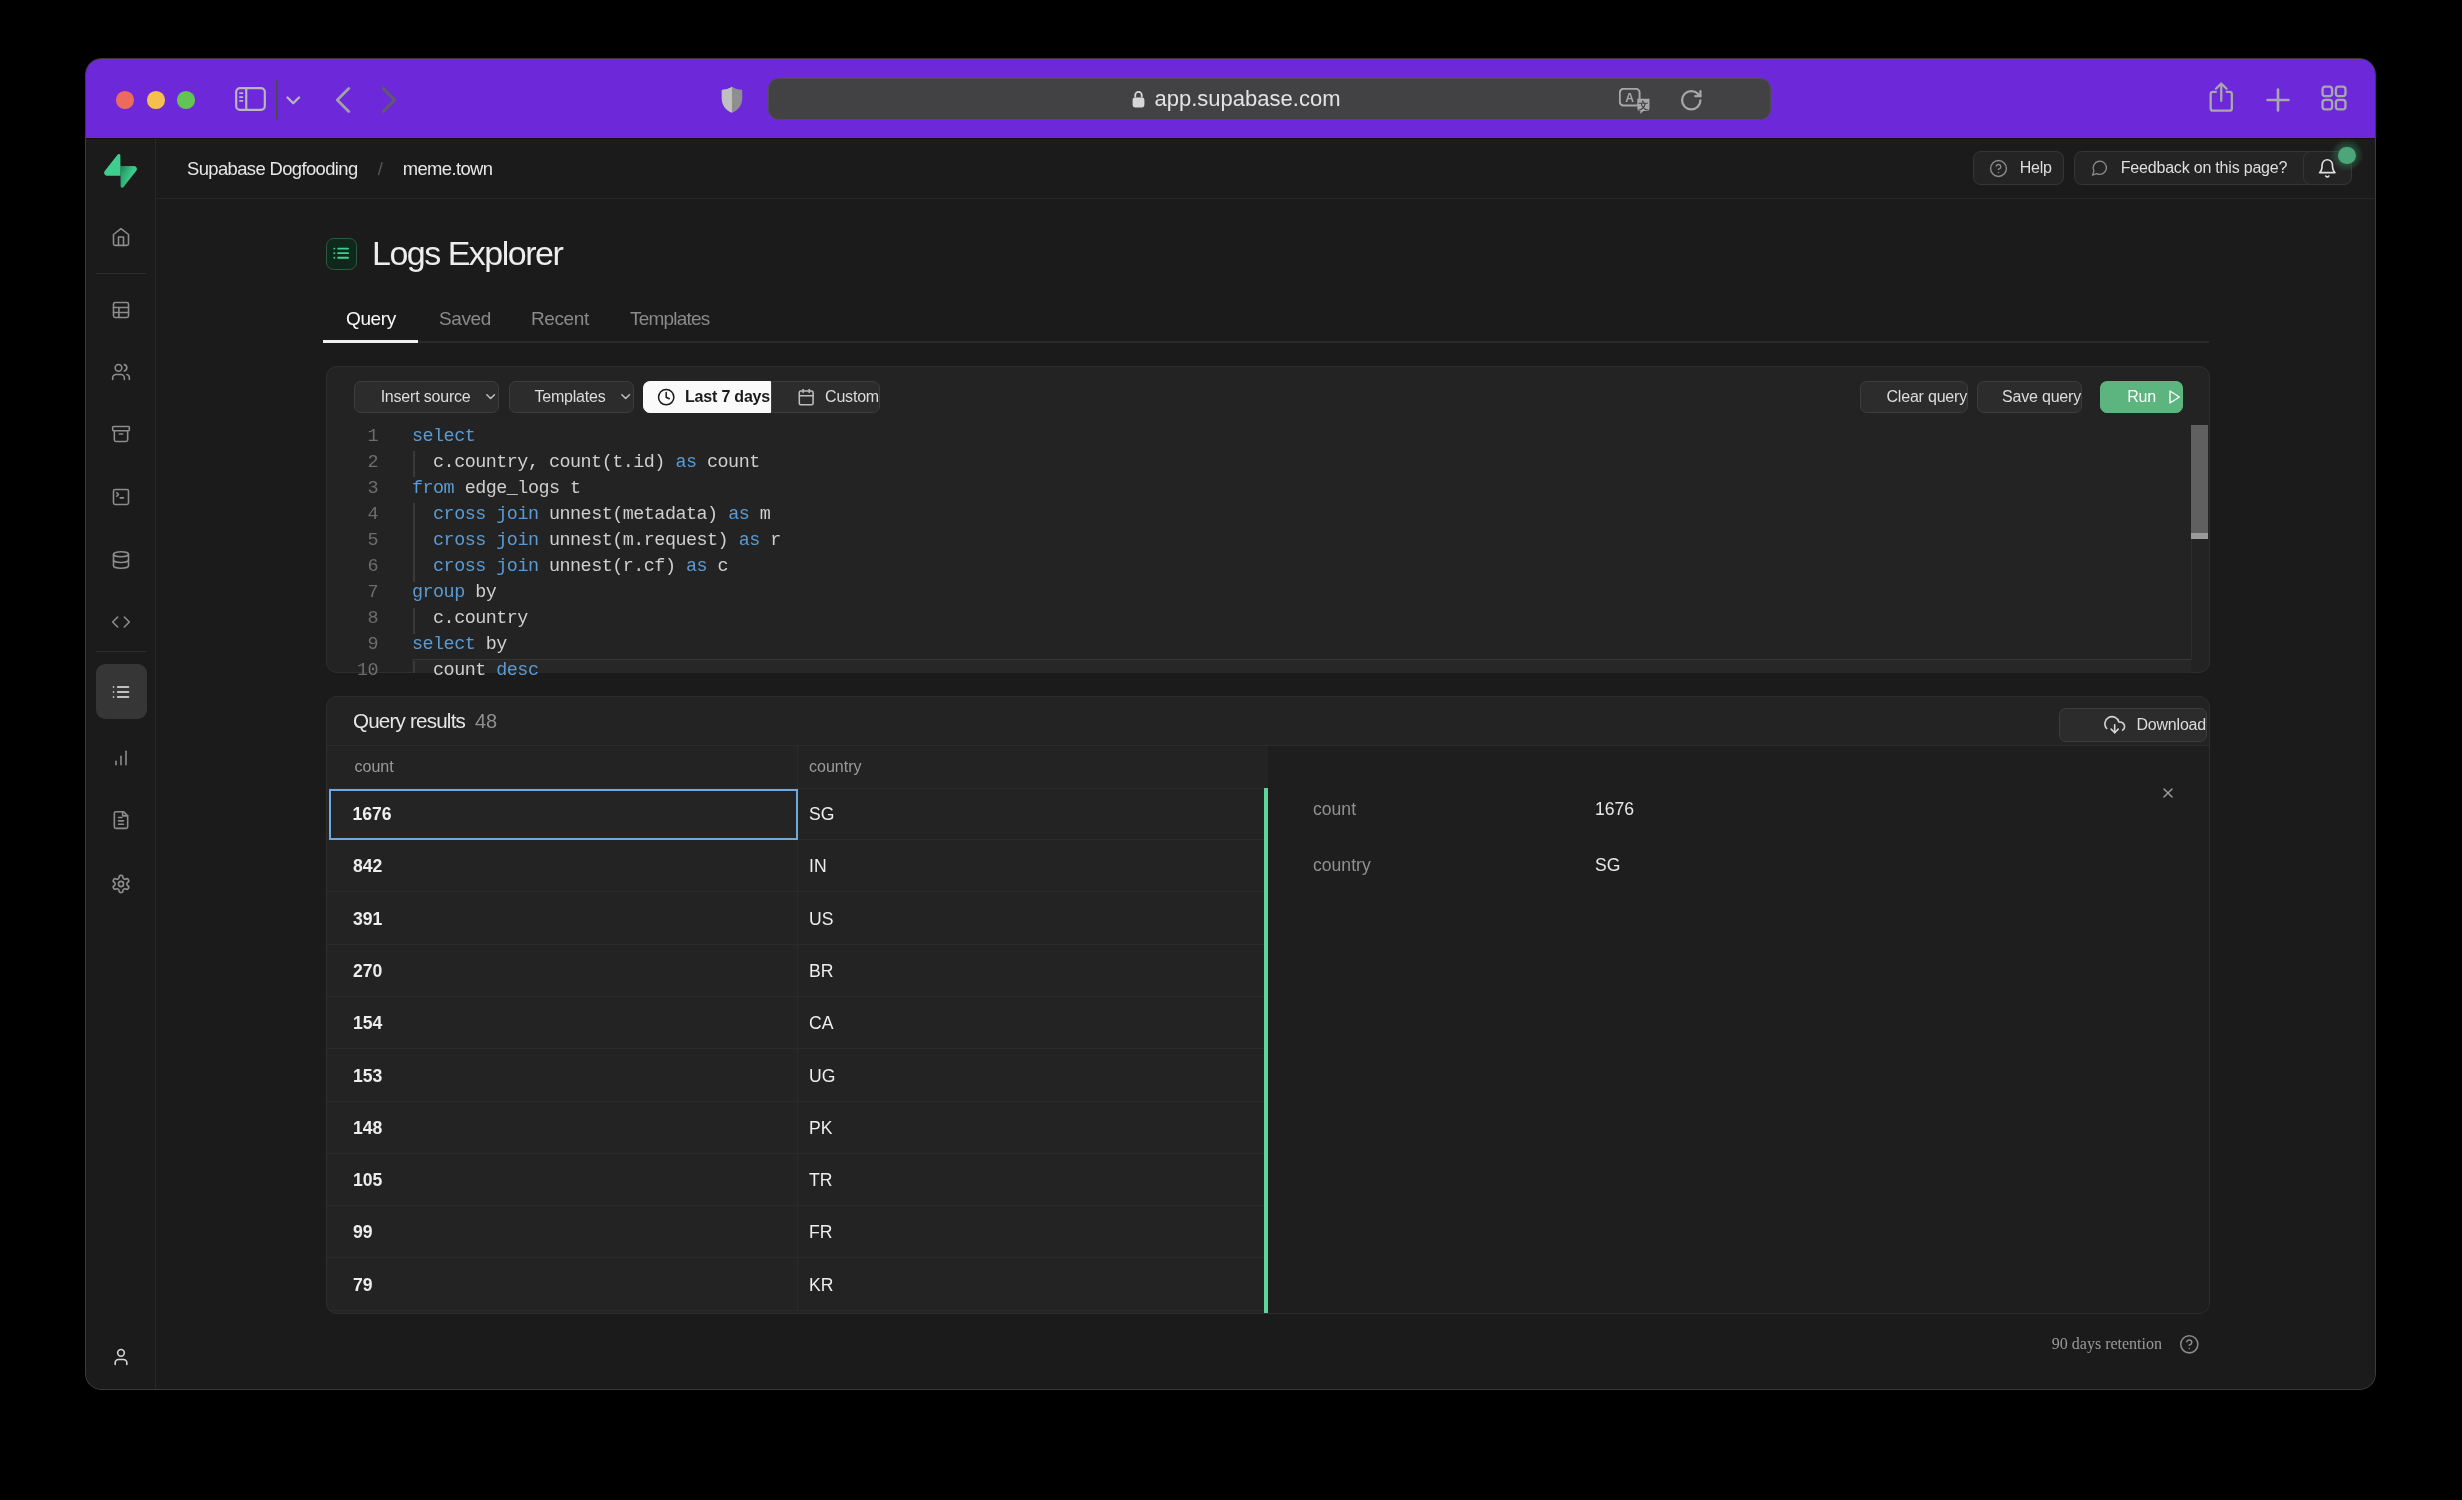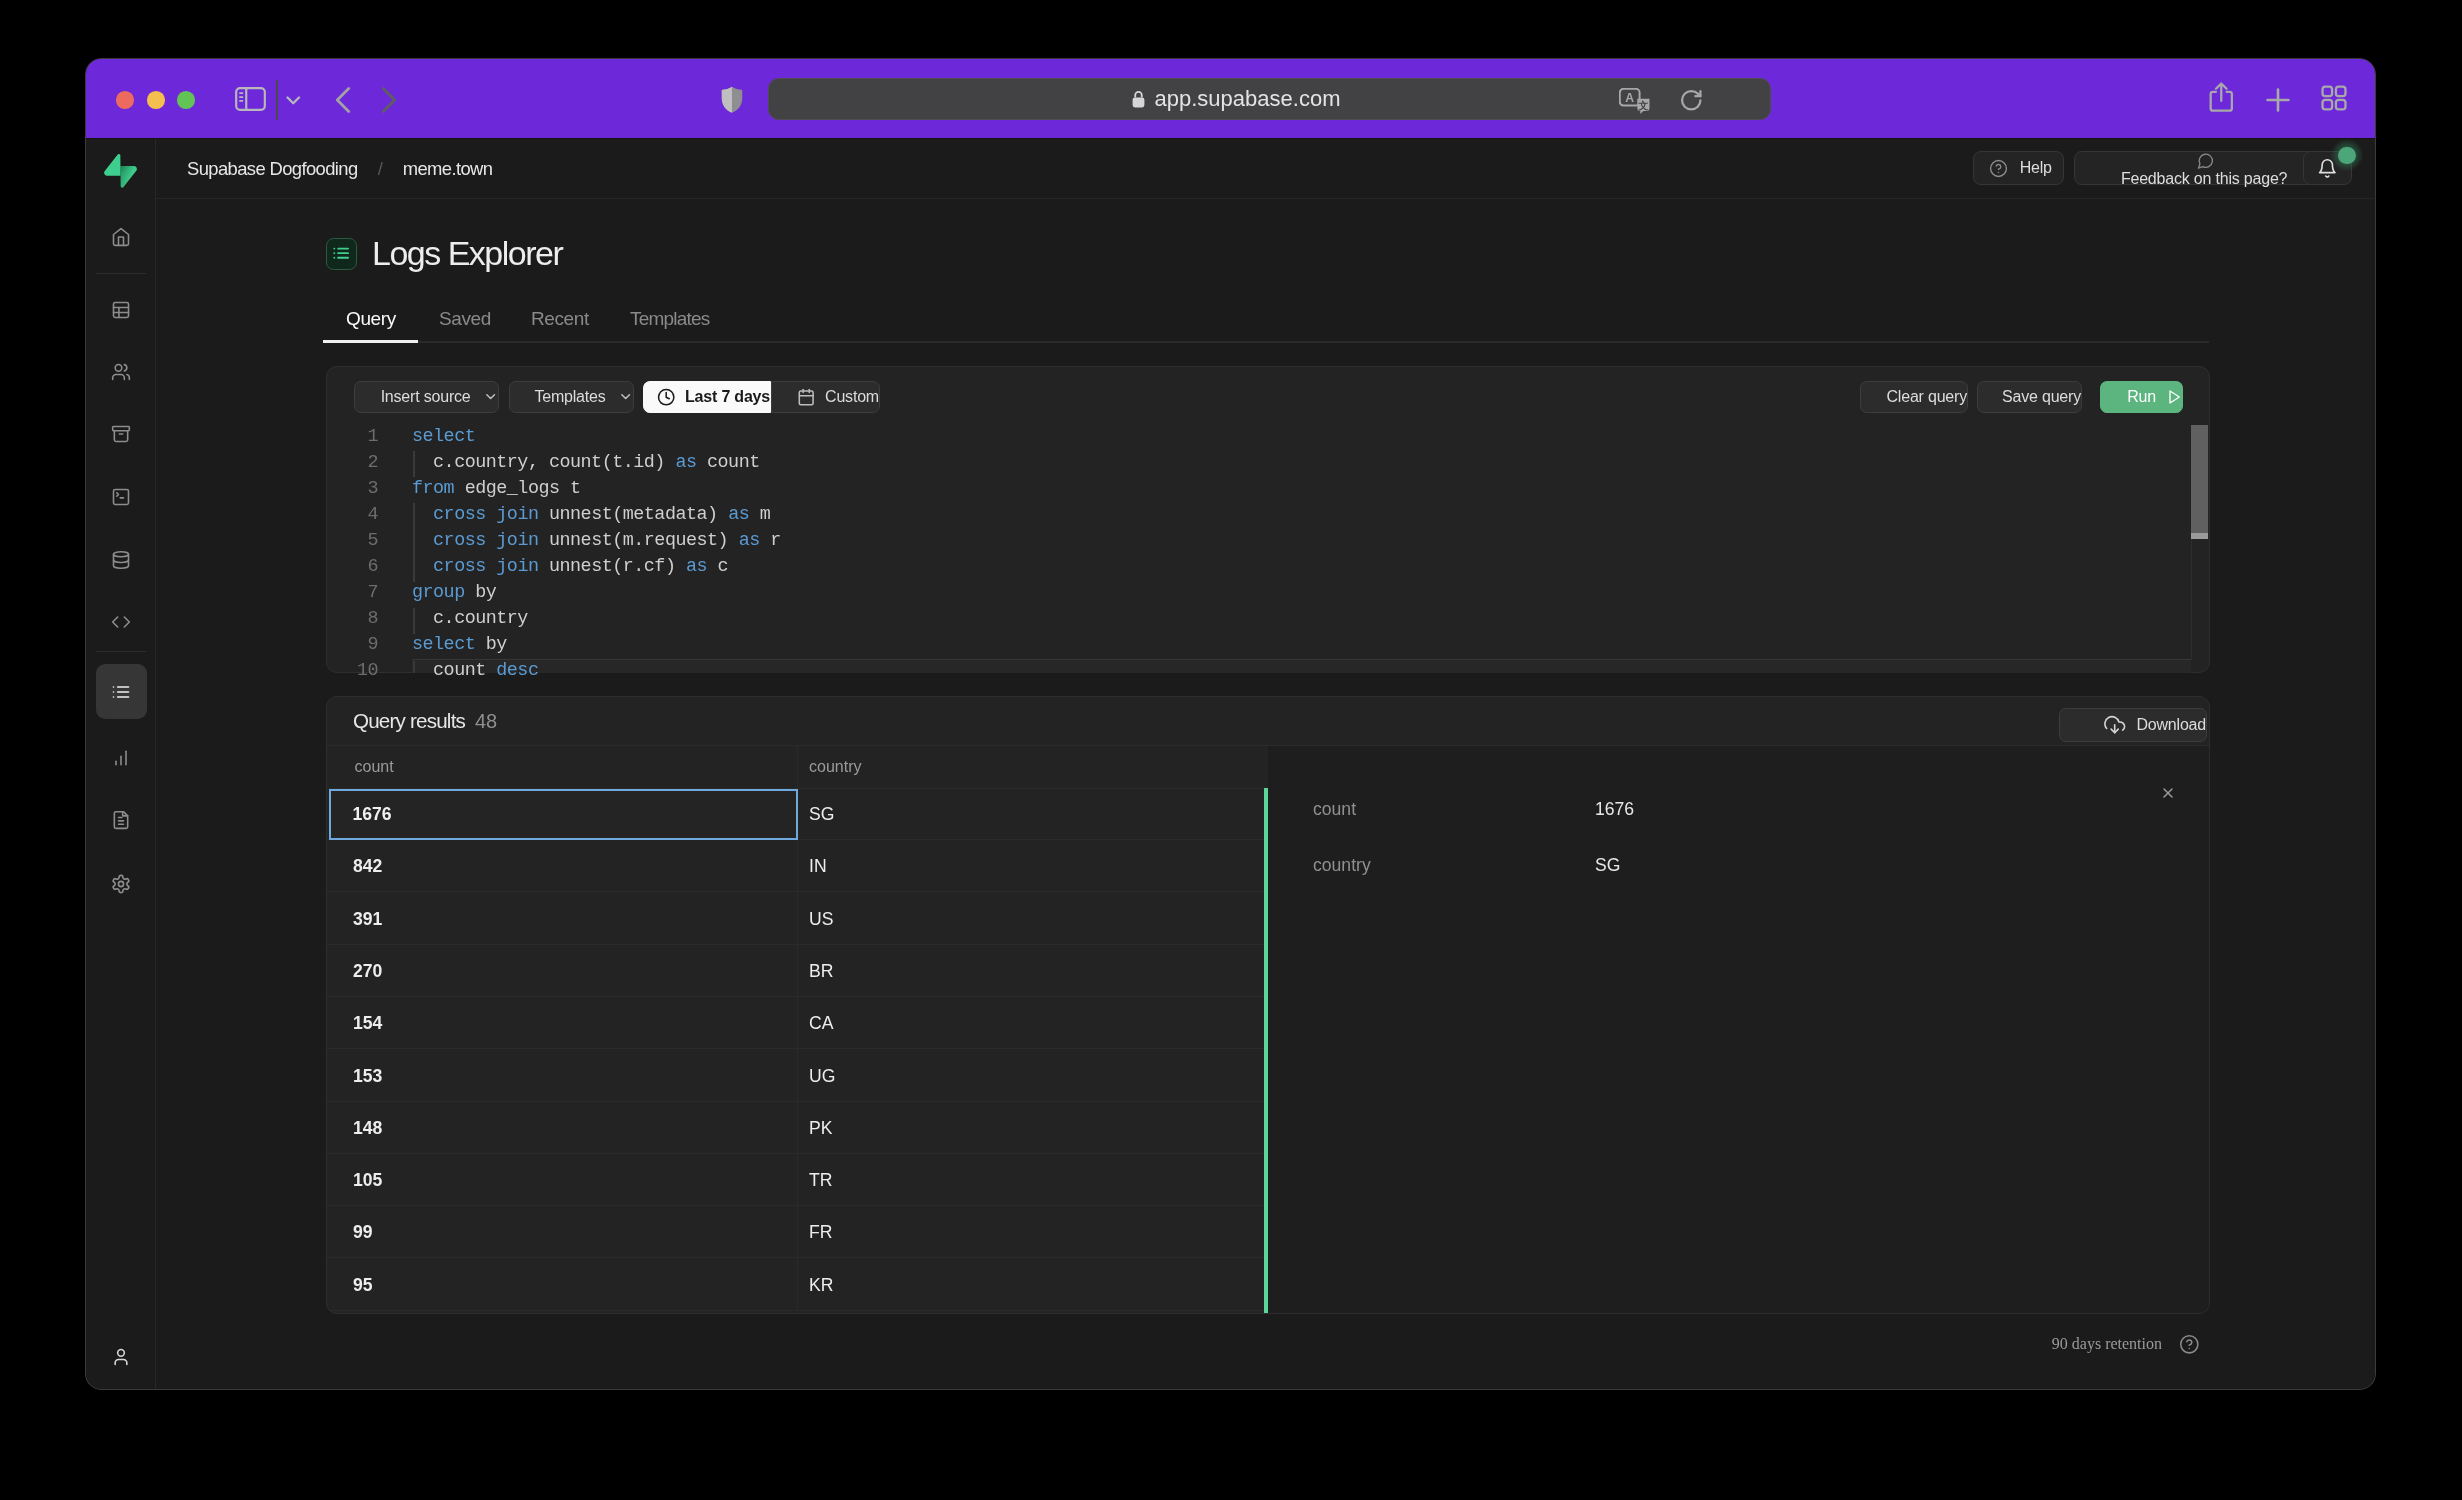--- a/index.html
+++ b/index.html
@@ -204,21 +204,21 @@
         <span>meme.town</span>
       </div>
       <div class="hbtn" style="left:1817px; width:91px;">
         <svg style="margin-left:14.5px; flex-shrink:0;" width="19" height="19" viewBox="0 0 24 24" fill="none" stroke="#8a8a8a" stroke-width="1.8" stroke-linecap="round">
           <circle cx="12" cy="12" r="10"></circle>
             <path d="M9.09 9a3 3 0 0 1 5.83 1c0 2-3 3-3 3"></path>
             <path d="M12 17h.01"></path>
         </svg>
         <span style="margin-left:12.2px;">Help</span>
       </div>
-      <div class="hbtn" style="left:1918px; width:248px;flex-direction:column;">
+      <div class="hbtn" style="left:1918px; width:248px;">
         <svg style="margin-left:16px; flex-shrink:0;" width="17.6" height="17.6" viewBox="0 0 24 24" fill="none" stroke="#8a8a8a" stroke-width="1.8" stroke-linecap="round" stroke-linejoin="round">
           <path d="M7.9 20A9 9 0 1 0 4 16.1L2 22Z"></path>
         </svg>
         <span style="margin-left:12.2px;">Feedback on this page?</span>
       </div>
       <div class="hbtn" style="left:2147px; width:49px; justify-content:center;">
         <svg width="20.6" height="20.6" viewBox="0 0 24 24" fill="none" stroke="#e0e0e0" stroke-width="1.9" stroke-linecap="round" stroke-linejoin="round">
           <path d="M6 8a6 6 0 0 1 12 0c0 7 3 9 3 9H3s3-2 3-9"></path>
             <path d="M10.3 21a1.94 1.94 0 0 0 3.4 0"></path>
         </svg>
@@ -370,21 +370,21 @@
             </div>
 <div style="position:absolute; left:0; top:366px; width:937px; height:52px; border-bottom:0.8px solid #2a2a2a;">
               <div style="position:absolute; left:26px; top:50%; transform:translateY(-50%); font-weight:700;text-align:right;">105</div>
               <div style="position:absolute; left:482px; top:50%; transform:translateY(-50%);">TR</div>
             </div>
 <div style="position:absolute; left:0; top:418px; width:937px; height:52px; border-bottom:0.8px solid #2a2a2a;">
               <div style="position:absolute; left:26px; top:50%; transform:translateY(-50%); font-weight:600;">99</div>
               <div style="position:absolute; left:482px; top:50%; transform:translateY(-50%);">FR</div>
             </div>
 <div style="position:absolute; left:0; top:471px; width:937px; height:52px; border-bottom:0.8px solid #2a2a2a;">
-              <div style="position:absolute; left:26px; top:50%; transform:translateY(-50%); font-weight:600;">95</div>
+              <div style="position:absolute; left:26px; top:50%; transform:translateY(-50%); font-weight:600;">79</div>
               <div style="position:absolute; left:482px; top:50%; transform:translateY(-50%);">KR</div>
             </div>
 </div>
 
         <div style="position:absolute; left:937px; top:91px; width:3.8px; height:527px; background:#5cd598;"></div>
 
         <div style="position:absolute; left:1.5px; top:92px; width:469px; height:51px; border:2.3px solid #6fa9de; background:#242424;">
           <div style="position:absolute; left:22px; top:23px; transform:translateY(-50%); font-size:17.6px; font-weight:600; color:#f0f0f0;">1676</div>
         </div>
       </div>

